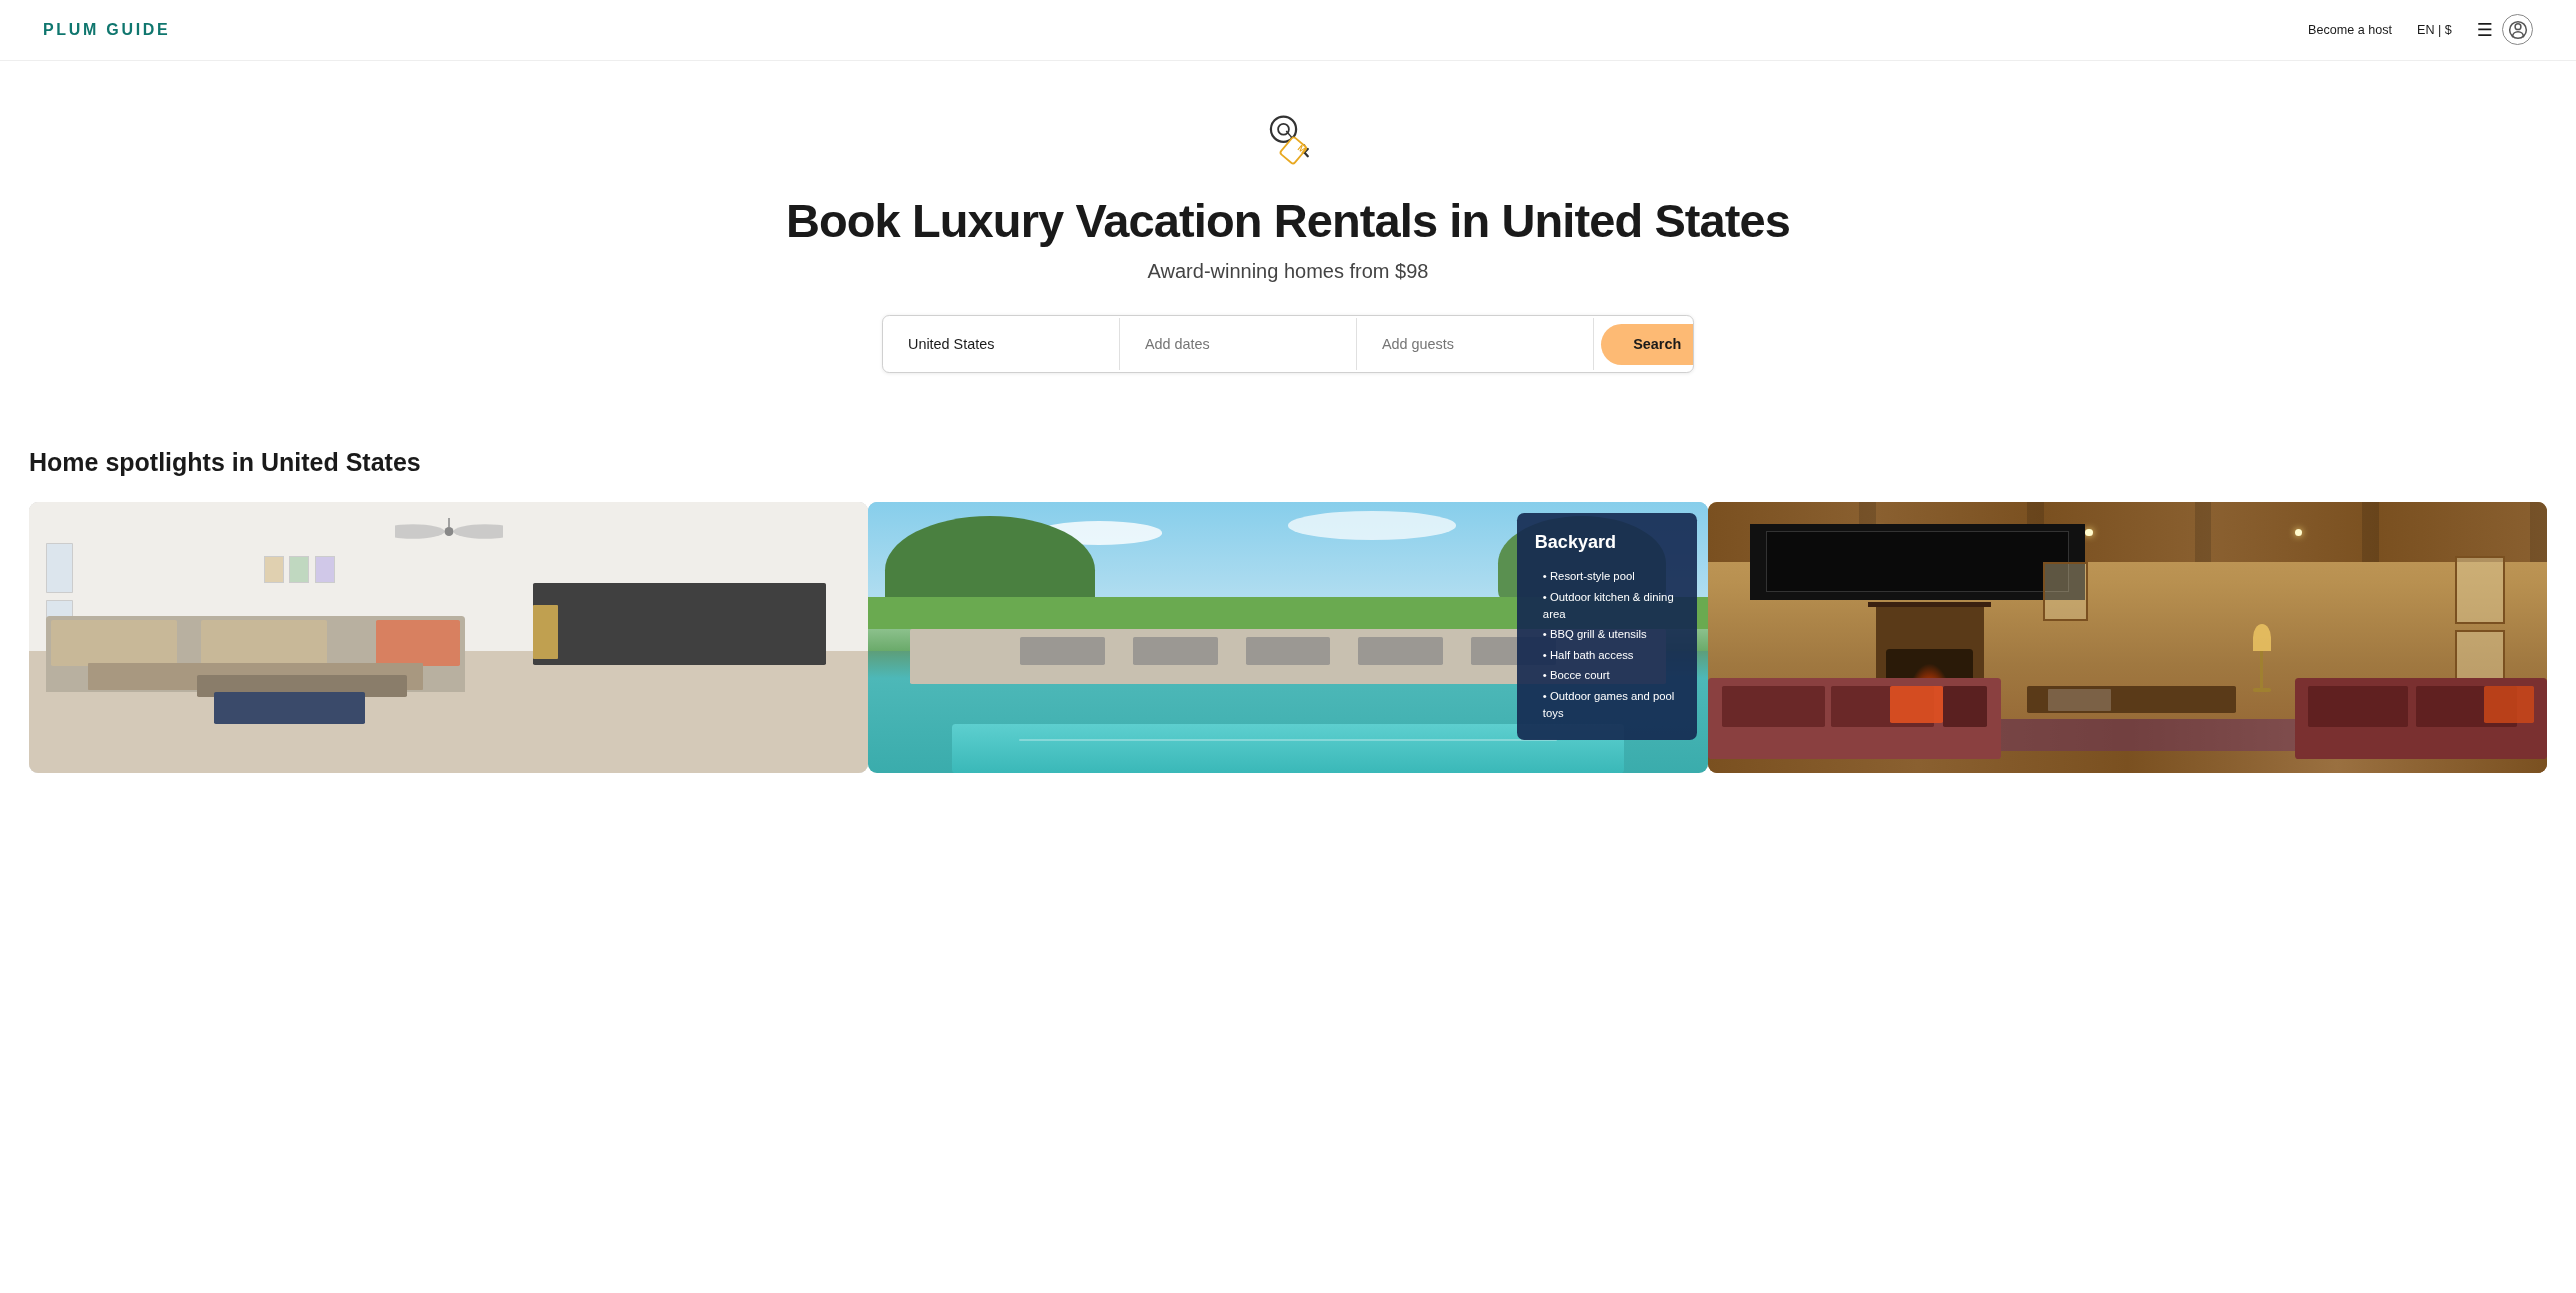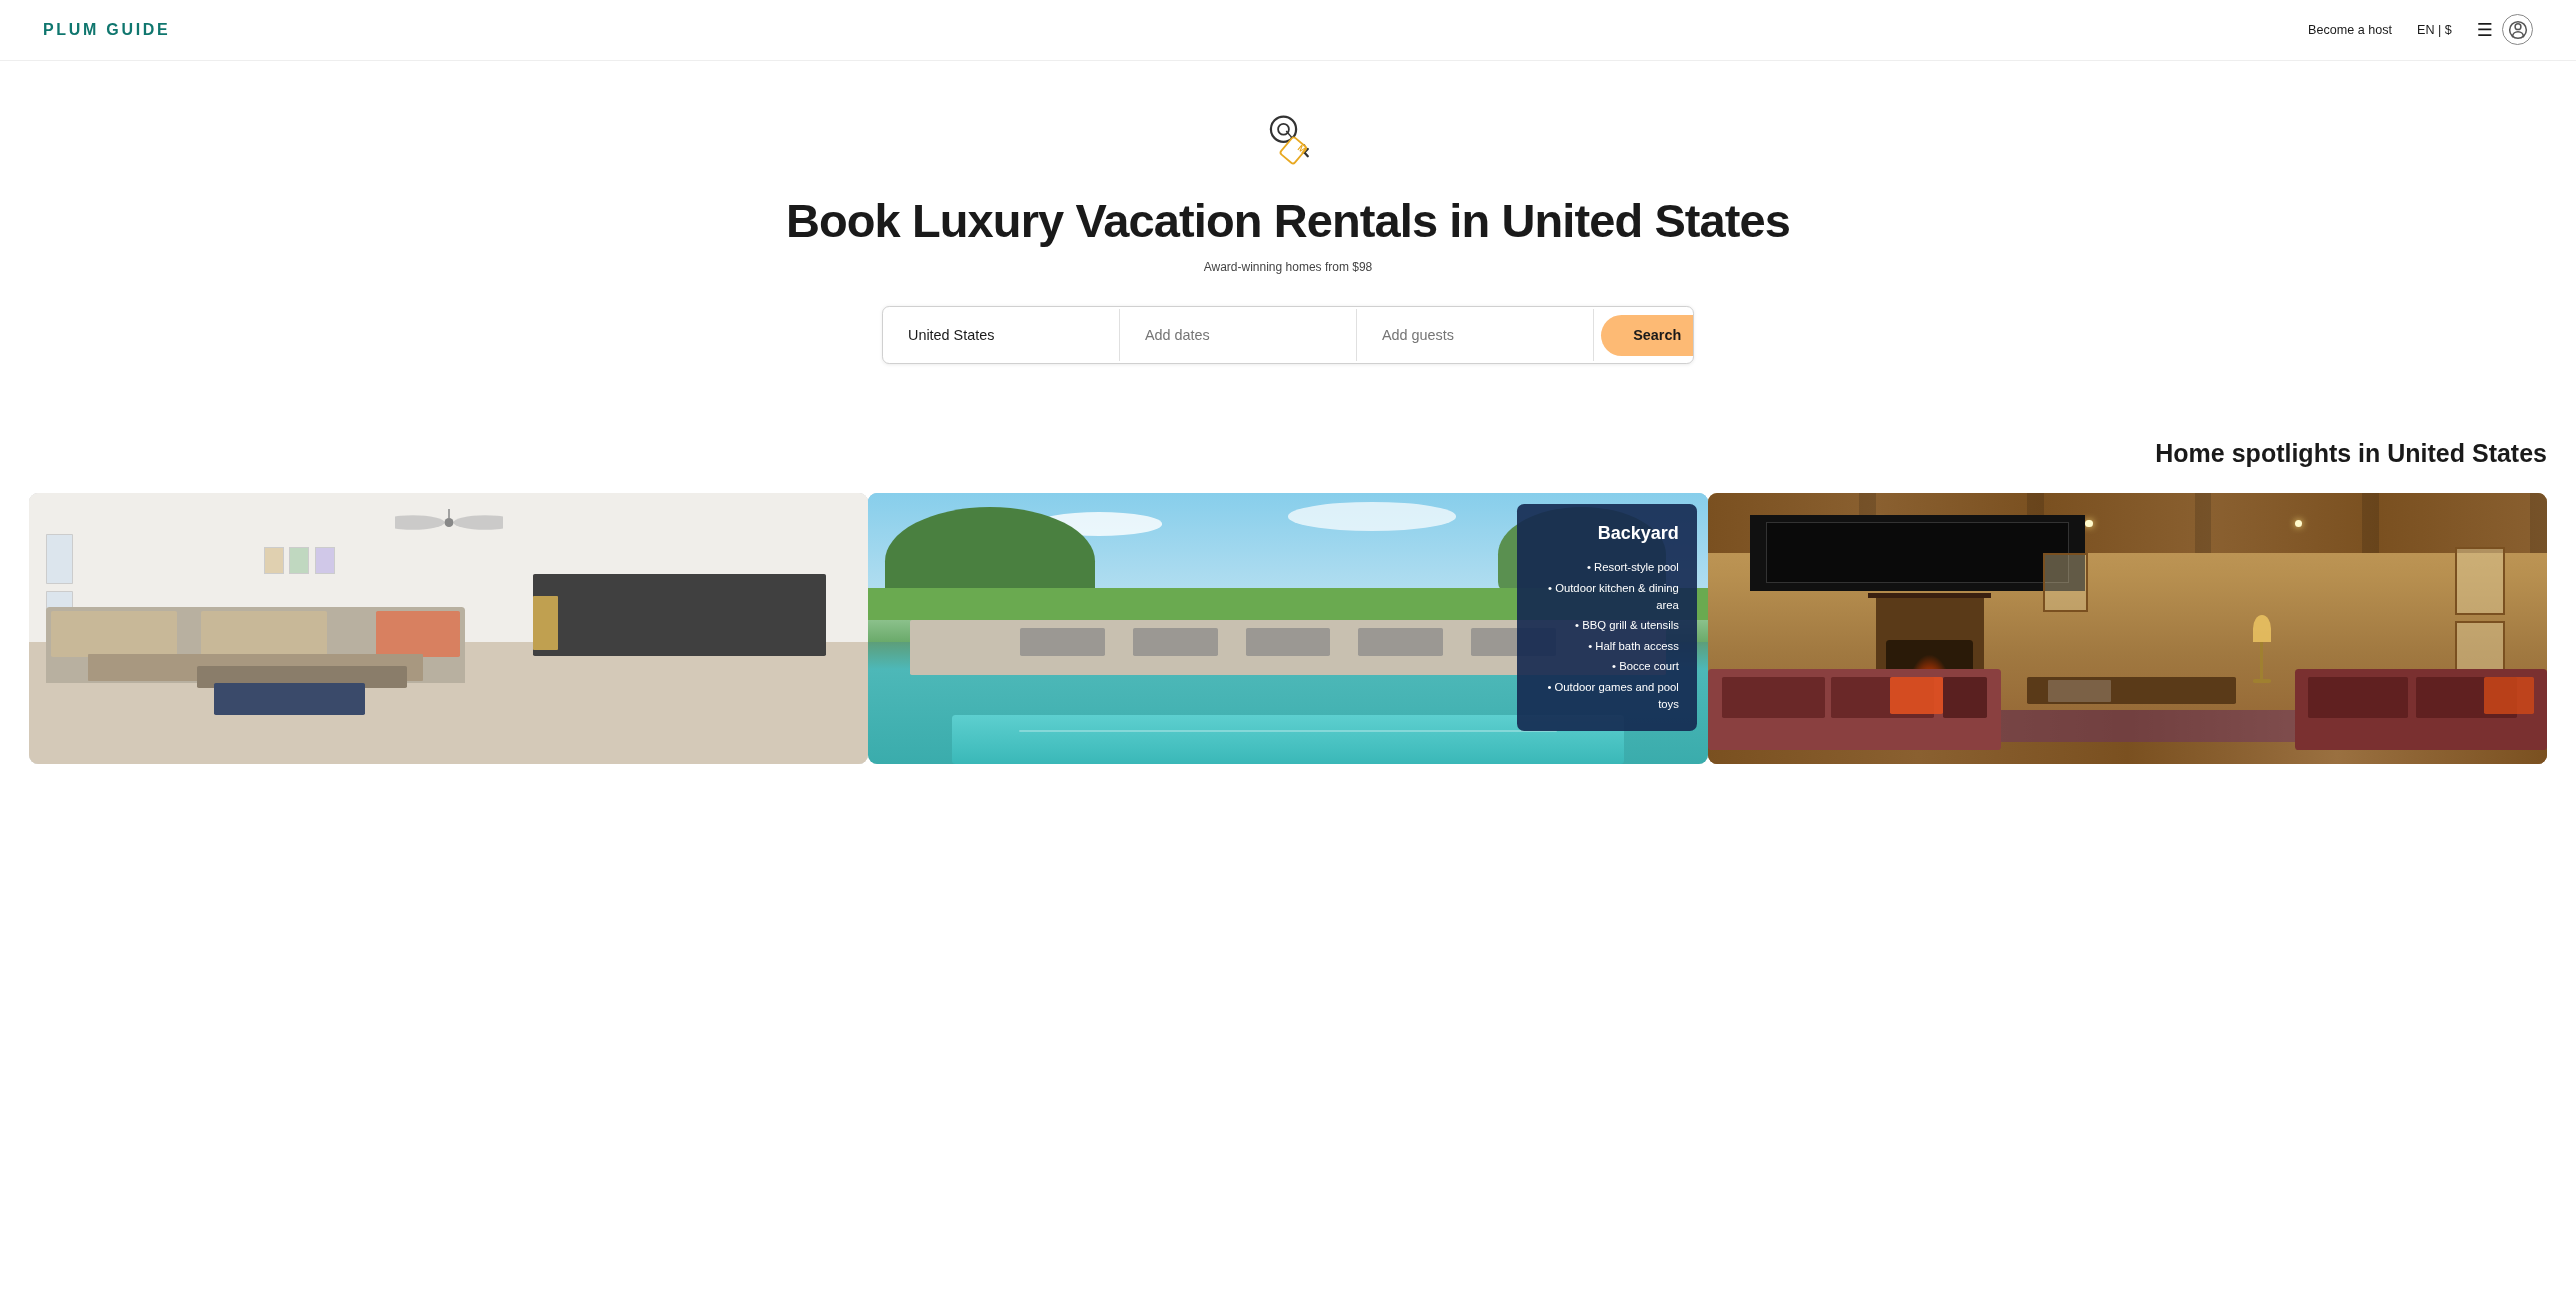--- a/index.html
+++ b/index.html
@@ -91,21 +91,21 @@
     .hero-title {
       font-size: 47px;
       font-weight: 700;
       letter-spacing: -0.9px;
       line-height: 1.15;
       color: #1a1a1a;
       margin-bottom: 12.6px;
     }
 
     .hero-subtitle {
-      font-size: 12px;
+      font-size: 20px;
       color: #444;
       margin-bottom: 32px;
     }
 
     
     .search-bar {
       display: flex;
       align-items: center;
       max-width: 812px;
       margin: 0 auto;
@@ -140,21 +140,20 @@
       font-weight: 600;
       border: none;
       border-radius: 45px;
       cursor: pointer;
       white-space: nowrap;
     }
 
     
     .spotlights-section {
       padding: 43px 29px 29px;
-      text-align: right;
     }
 
     .spotlights-title {
       font-size: 25px;
       font-weight: 700;
       margin-bottom: 25px;
     }
 
     .spotlights-grid {
       display: grid;

